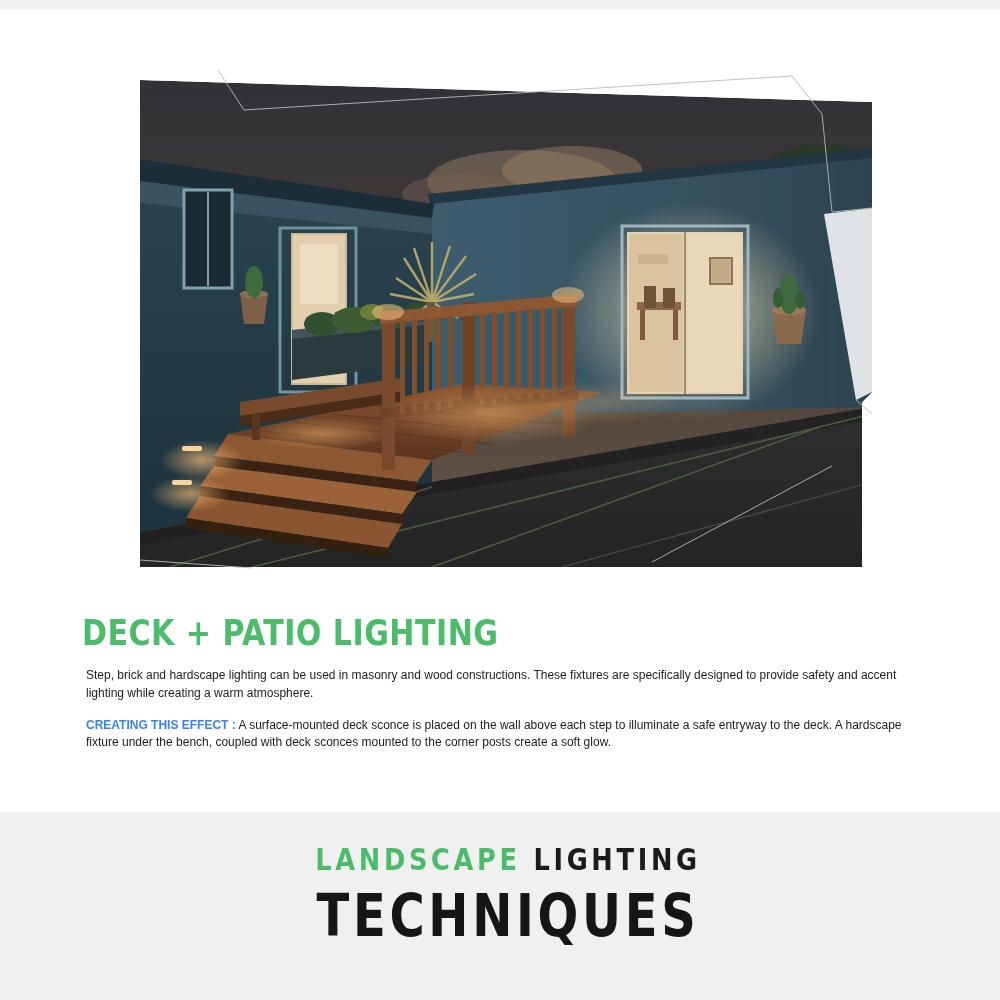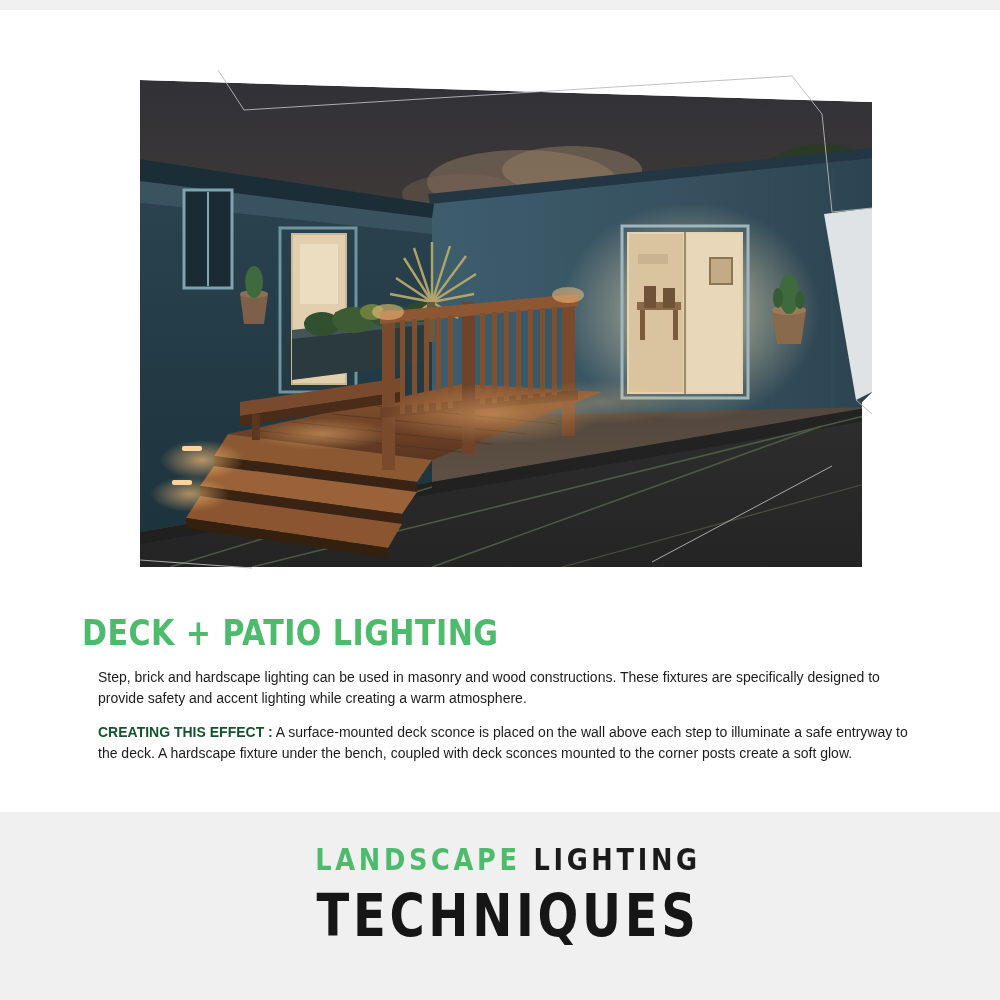--- a/index.html
+++ b/index.html
@@ -79,29 +79,29 @@
     font-weight: bold;
     font-size: 36px;
     letter-spacing: 0.5px;
     color: #4cbb6c;
     margin: 0 0 16px 0;
     line-height: 1.0;
     transform: scaleX(0.93);
     transform-origin: left center;
   }
   .para {
-    font-size: 14px;
+    font-size: 12px;
     line-height: 1.48;
     color: #1c1c1c;
-    margin: 0 0 14px 16px;
+    margin: 0 0 14px 4px;
   }
   .para:last-child { margin-bottom: 0; }
   .lead {
     font-weight: bold;
-    color: #14532d;
+    color: #3b82f6;
   }
 
   
   .footer {
     flex: none;
     height: 188px;
     background: #f0f0f0;
     position: relative;
   }
   .footer-inner {

